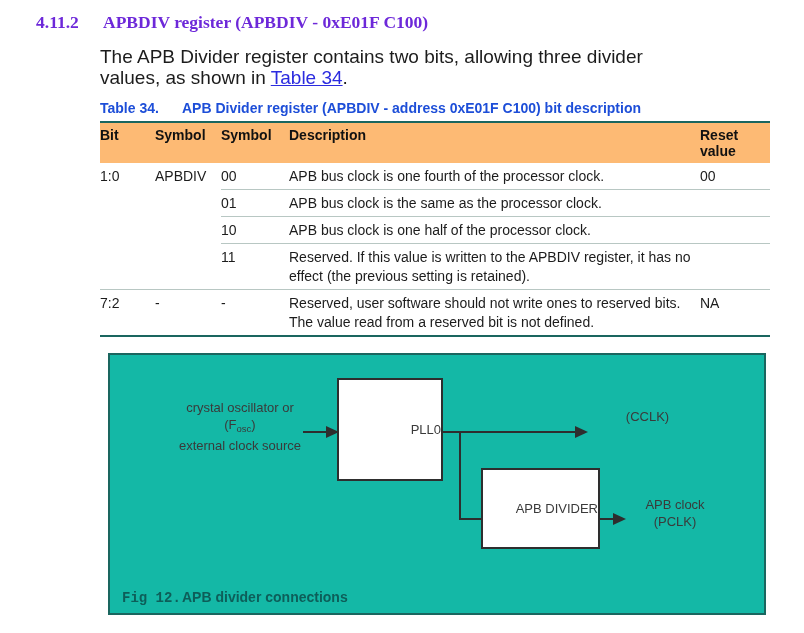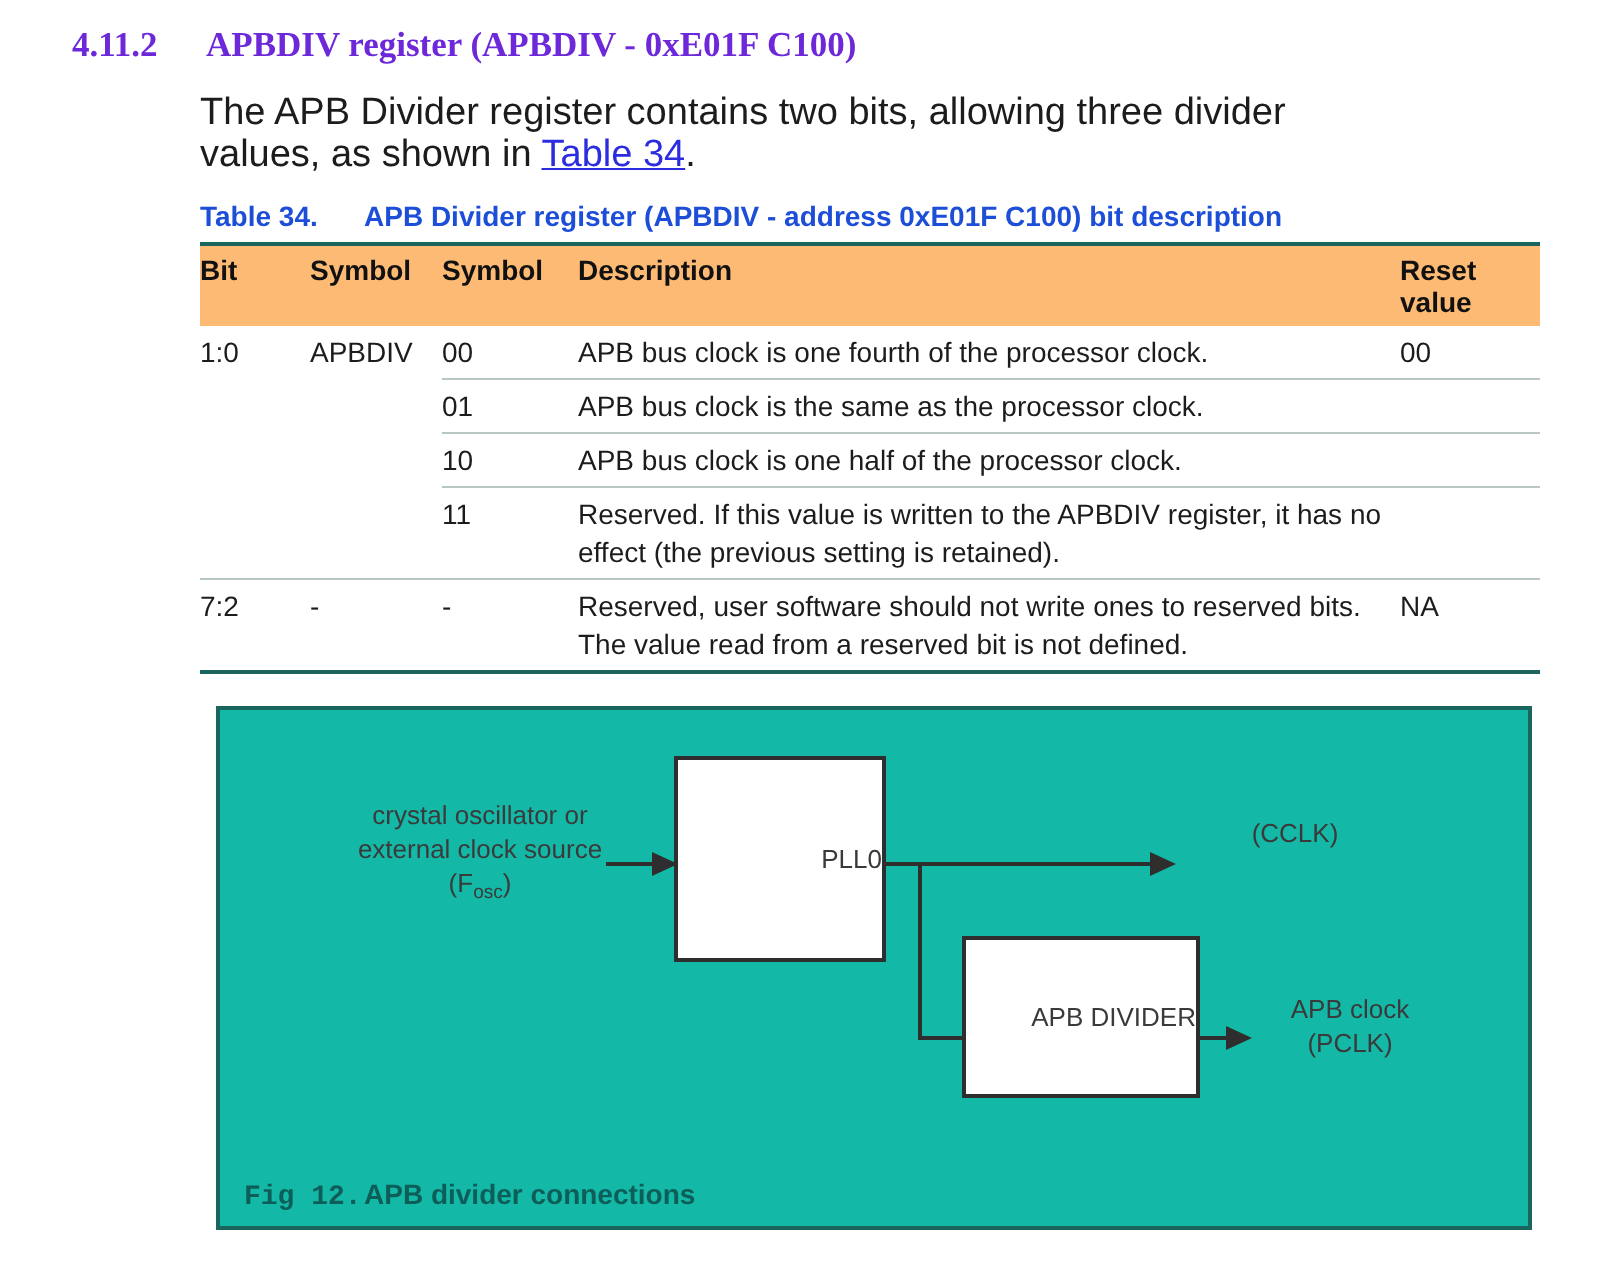--- a/index.html
+++ b/index.html
@@ -106,22 +106,22 @@
         </tr>
       </tbody>
     </table>
   </div>
 
   <div class="figure">
     <div class="fig-inner">
 
       <div class="dlabel" style="left:10px; top:44px; width:240px;">
         <div>crystal oscillator or</div>
+        <div><span>(F</span><sub class="fsub">osc</sub><span>)</span></div>
         <div>external clock source</div>
-        <div><span>(F</span><sub class="fsub">osc</sub><span>)</span></div>
       </div>
 
       <div class="dline" style="left:193px; top:76px; width:26px; height:2px;"></div>
       <div class="ah" style="left:216px; top:71px;"></div>
 
       <div class="dbox" style="left:227px; top:23px; width:106px; height:103px;">
         <span>PLL0</span>
       </div>
 
       <div class="dline" style="left:333px; top:76px; width:134px; height:2px;"></div>

